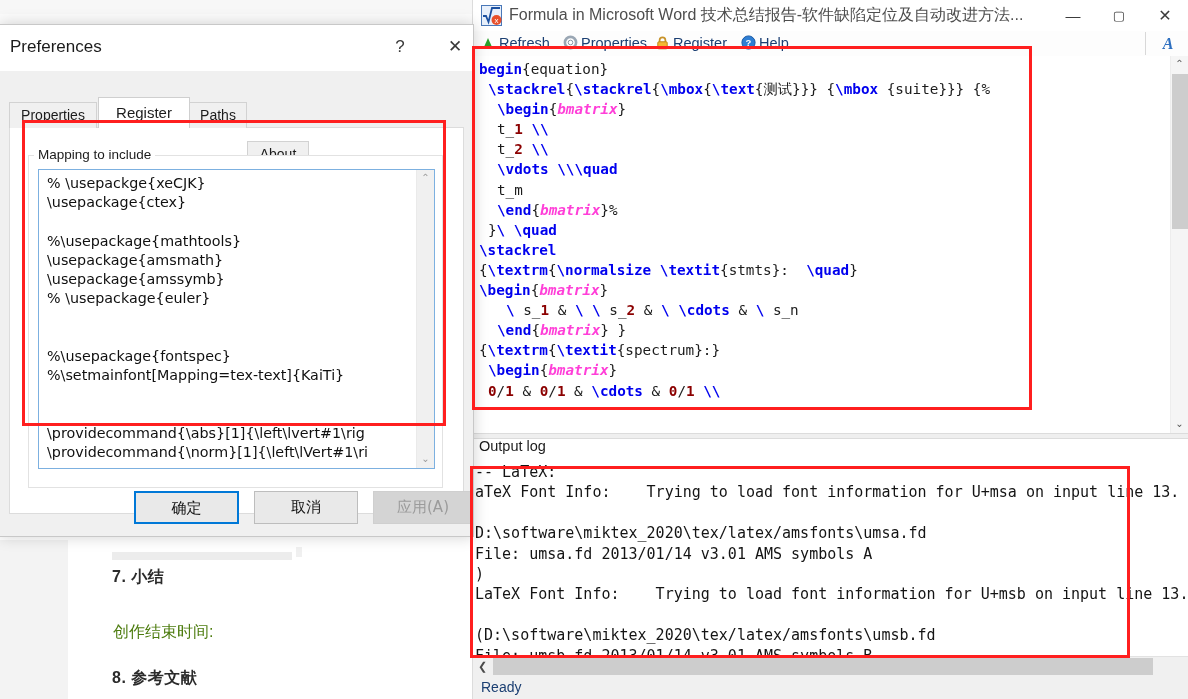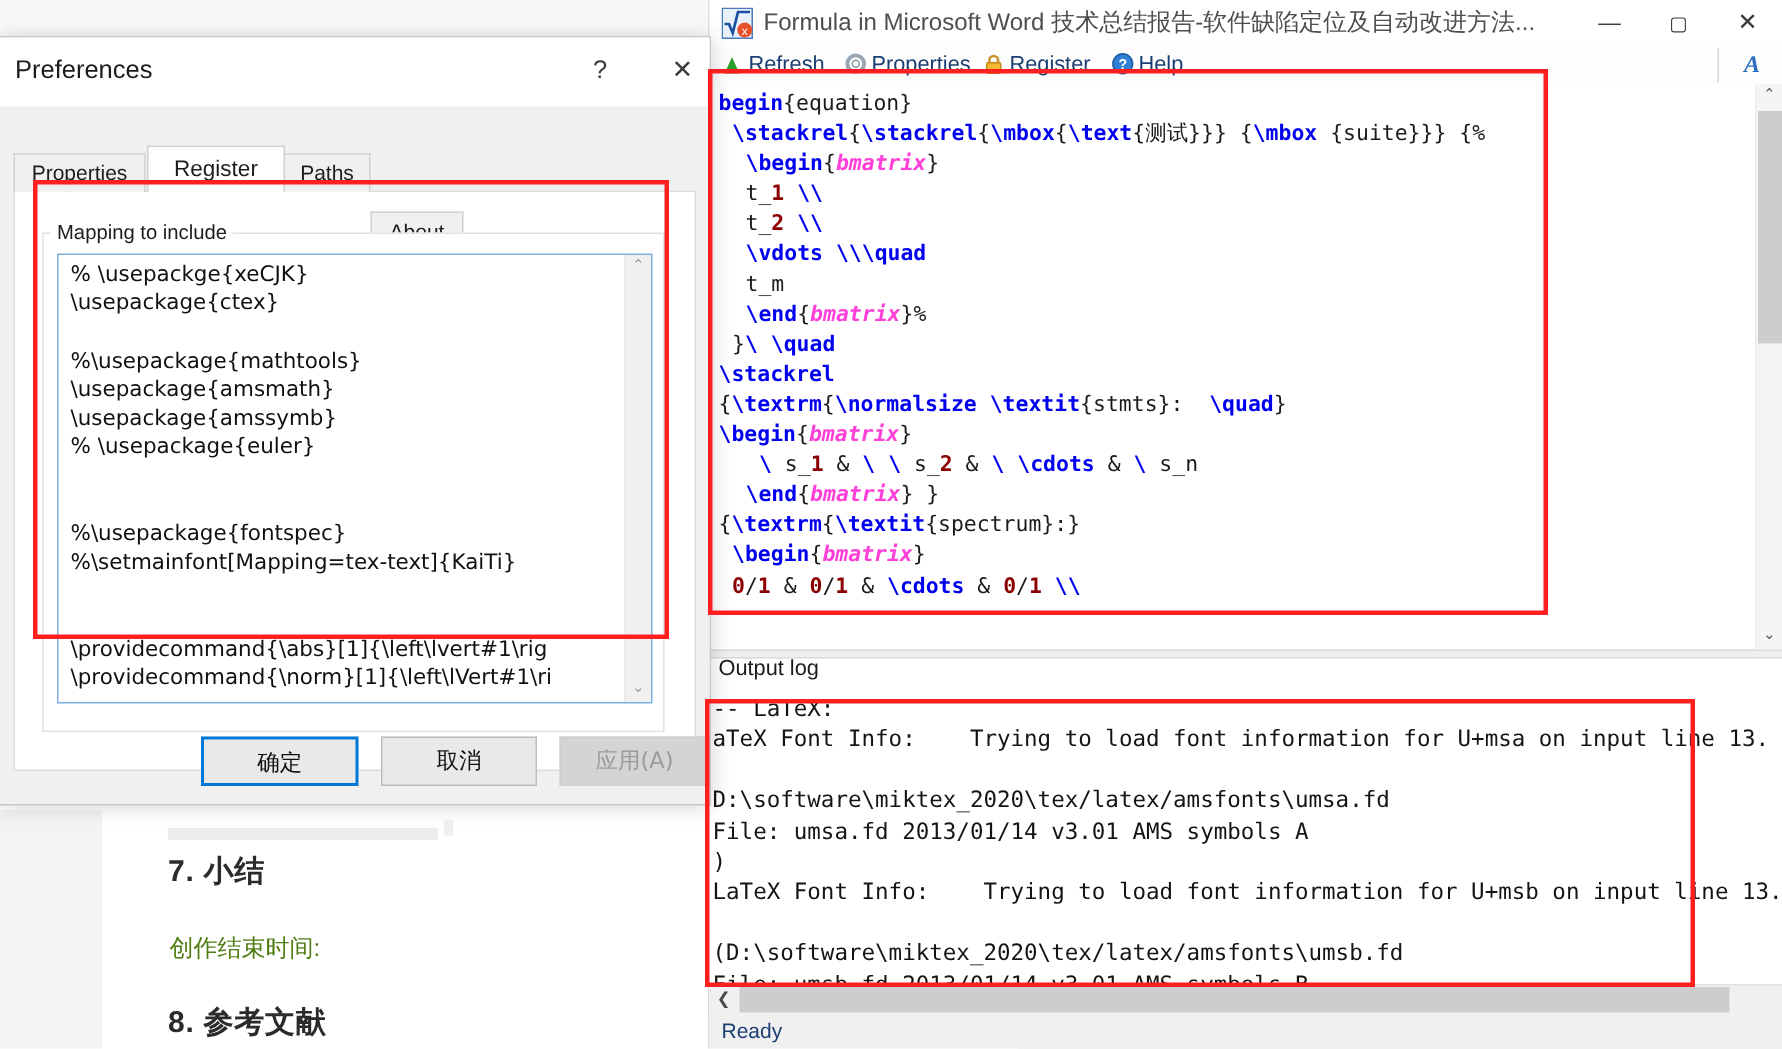--- a/index.html
+++ b/index.html
@@ -11,21 +11,21 @@
   }
 
   
   #word-doc-bg{position:absolute;left:0;top:0;width:472px;height:699px;background:#ffffff;}
   #doc-toolbar-strip{position:absolute;left:0;top:0;width:472px;height:14px;background:#f7f7f7;border-bottom:1px solid #e4e4e4;}
   #doc-toolbar-strip2{position:absolute;left:0;top:14px;width:472px;height:10px;background:#fbfbfb;border-bottom:1px solid #e8e8e8;}
   #doc-left-margin{position:absolute;left:0;top:540px;width:68px;height:159px;background:#f3f3f3;}
   #doc-page{position:absolute;left:68px;top:540px;width:404px;height:159px;background:#ffffff;}
   #doc-faint-line{position:absolute;left:112px;top:552px;width:180px;height:8px;background:#ececec;}
   #doc-faint-line2{position:absolute;left:296px;top:547px;width:6px;height:10px;background:#f0f0f0;}
-  .doc-h2{position:absolute;font-weight:bold;color:#2b2b2b;font-size:20px;letter-spacing:0.5px;}
+  .doc-h2{position:absolute;font-weight:bold;color:#2b2b2b;font-size:16px;letter-spacing:0.5px;}
   .doc-p{position:absolute;color:#4d7c0f;font-size:16px;}
 
   
   #prefs-dialog{
     position:absolute;left:0;top:24px;width:473px;height:511px;
     background:#f0f0f0;border:1px solid #c8c8c8;border-left:none;
     box-shadow:0 0 14px rgba(0,0,0,.18);
   }
   #prefs-titlebar{position:absolute;left:0;top:0;width:473px;height:46px;background:#ffffff;}
   #prefs-title{position:absolute;left:10px;top:12px;font-size:17px;color:#1b1b1b;}

